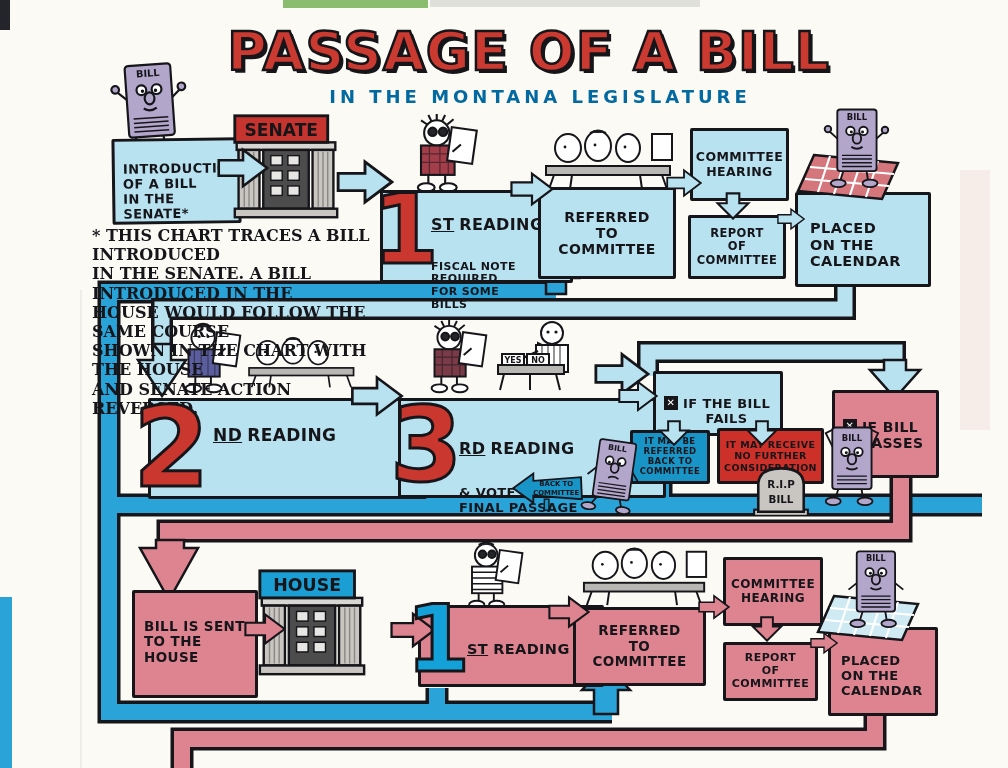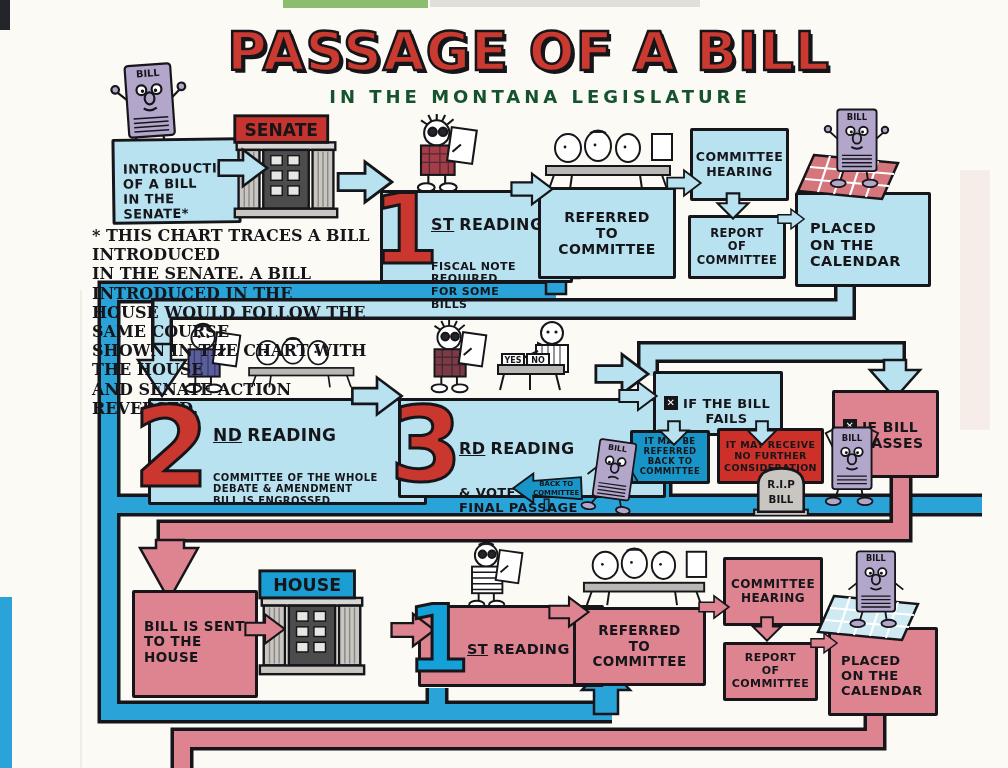--- a/index.html
+++ b/index.html
@@ -4,21 +4,21 @@
 <style>
   html,body{margin:0;padding:0;background:#e8e8e4;}
   #canvas{position:relative;width:1008px;height:768px;background:#fbfaf4;overflow:hidden;
           font-family:"DejaVu Sans","Liberation Sans",sans-serif;}
   .abs{position:absolute;}
   
   #title{left:170px;top:20px;width:660px;text-align:right;font-size:54px;font-weight:800;
          color:#cb3a30;letter-spacing:1px;-webkit-text-stroke:2.5px #15151a;
          text-shadow:3px 3px 0 #15151a;z-index:5;}
   #subtitle{left:320px;top:86px;width:440px;text-align:center;font-size:18px;font-weight:700;
-            color:#14532d;letter-spacing:4px;z-index:5;}
+            color:#0369a1;letter-spacing:4px;z-index:5;}
   #footnote{left:92px;top:226px;width:300px;font-family:"DejaVu Serif","Liberation Serif",serif;
             font-weight:700;font-size:16px;line-height:1.2;color:#15151a;white-space:pre-line;z-index:5;}
   
   .bx{border:3px solid #15151a;border-radius:2px;color:#15151a;font-weight:700;
       white-space:pre-line;z-index:3;line-height:1.16;letter-spacing:.4px;}
   .blue{background:#b9e2f0;}
   .pink{background:#de8490;}
   .tealbx{background:#1894c6;}
   .redbx{background:#cc3028;}
   .ctr{display:flex;align-items:center;justify-content:center;text-align:center;}
@@ -527,25 +527,22 @@
 OF
 COMMITTEE</span>
   </div>
 
   <div class="abs bx blue" style="left:795px;top:192px;width:118px;height:81px;font-size:14.5px;padding:8px 0 0 12px;">
     <span>PLACED
 ON THE
 CALENDAR</span>
   </div>
 
-  <div class="abs bx blue" style="left:148px;top:398px;width:209px;height:79px;padding:6px 2px 16px 62px;">
+  <div class="abs bx blue" style="left:148px;top:398px;width:209px;height:79px;padding:6px 2px 10px 62px;">
     <div class="rhead" style="font-size:17px;"><span class="ord">ND</span><span>READING</span></div>
-    <div class="note" style="font-size:10px;">COMMITTEE OF THE WHOLE
-DEBATE &amp; AMENDMENT
-BILL IS ENGROSSED</div>
   </div>
   <div class="abs numeral" style="left:133px;top:400px;font-size:110px;color:#c9372e;">2</div>
 
   <div class="abs bx blue" style="left:398px;top:398px;width:202px;height:74px;padding:20px 2px 0 58px;">
     <div class="rhead" style="font-size:16px;"><span class="ord">RD</span><span>READING</span></div>
     <div class="note" style="font-size:13px;">&amp; VOTE ON
 FINAL PASSAGE</div>
   </div>
   <div class="abs numeral" style="left:390px;top:400px;font-size:104px;color:#c9372e;">3</div>
 

